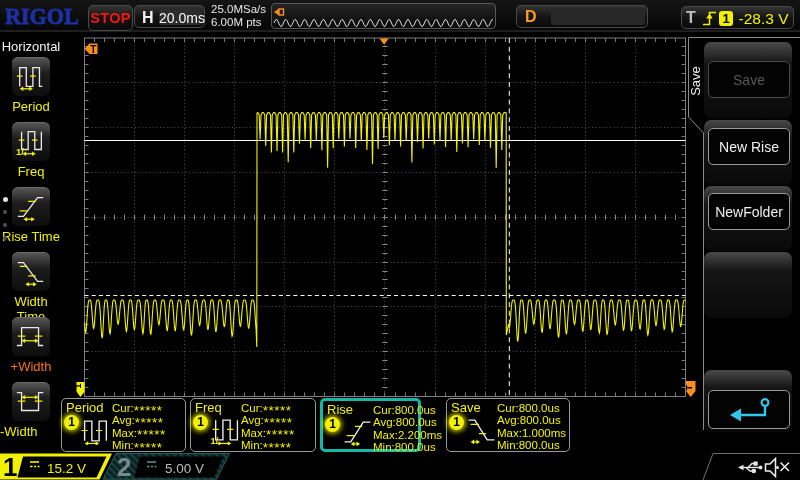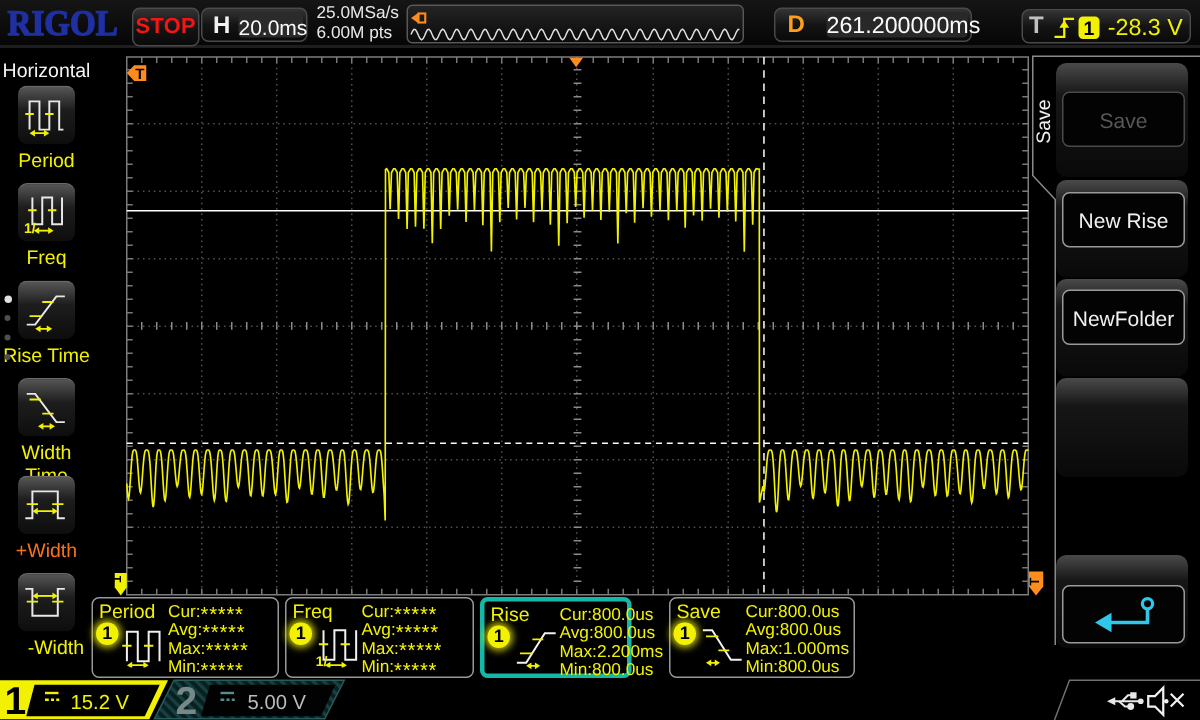--- a/index.html
+++ b/index.html
@@ -40,21 +40,20 @@
     <div style="position:absolute;left:271px;top:3px;width:225px;height:26px;border:1px solid #585858;border-radius:4px;background:linear-gradient(#242424,#0a0a0a);">
       <svg width="224" height="24" viewBox="0 0 224 24" style="position:absolute;left:0;top:0">
         <path d="M2 19L2.0 19.0L3.0 16.8L4.0 15.5L5.0 15.7L6.0 17.4L7.0 19.7L8.0 21.7L9.0 22.6L10.0 21.9L11.0 20.0L12.0 17.6L13.0 15.8L14.0 15.5L15.0 16.6L16.0 18.8L17.0 21.0L18.0 22.4L19.0 22.4L20.0 20.8L21.0 18.5L22.0 16.4L23.0 15.4L24.0 16.0L25.0 17.8L26.0 20.2L27.0 22.0L28.0 22.6L29.0 21.6L30.0 19.5L31.0 17.2L32.0 15.6L33.0 15.6L34.0 17.0L35.0 19.2L36.0 21.4L37.0 22.5L38.0 22.2L39.0 20.4L40.0 18.0L41.0 16.1L42.0 15.4L43.0 16.3L44.0 18.3L45.0 20.6L46.0 22.3L47.0 22.5L48.0 21.2L49.0 19.0L50.0 16.8L51.0 15.5L52.0 15.7L53.0 17.4L54.0 19.7L55.0 21.7L56.0 22.6L57.0 21.9L58.0 20.0L59.0 17.6L60.0 15.8L61.0 15.5L62.0 16.6L63.0 18.8L64.0 21.0L65.0 22.4L66.0 22.4L67.0 20.8L68.0 18.5L69.0 16.4L70.0 15.4L71.0 16.0L72.0 17.8L73.0 20.2L74.0 22.0L75.0 22.6L76.0 21.6L77.0 19.5L78.0 17.2L79.0 15.6L80.0 15.6L81.0 17.0L82.0 19.2L83.0 21.4L84.0 22.5L85.0 22.2L86.0 20.4L87.0 18.0L88.0 16.1L89.0 15.4L90.0 16.3L91.0 18.3L92.0 20.6L93.0 22.3L94.0 22.5L95.0 21.2L96.0 19.0L97.0 16.8L98.0 15.5L99.0 15.7L100.0 17.4L101.0 19.7L102.0 21.7L103.0 22.6L104.0 21.9L105.0 20.0L106.0 17.6L107.0 15.8L108.0 15.5L109.0 16.6L110.0 18.8L111.0 21.0L112.0 22.4L113.0 22.4L114.0 20.8L115.0 18.5L116.0 16.4L117.0 15.4L118.0 16.0L119.0 17.8L120.0 20.2L121.0 22.0L122.0 22.6L123.0 21.6L124.0 19.5L125.0 17.2L126.0 15.6L127.0 15.6L128.0 17.0L129.0 19.2L130.0 21.4L131.0 22.5L132.0 22.2L133.0 20.4L134.0 18.0L135.0 16.1L136.0 15.4L137.0 16.3L138.0 18.3L139.0 20.6L140.0 22.3L141.0 22.5L142.0 21.2L143.0 19.0L144.0 16.8L145.0 15.5L146.0 15.7L147.0 17.4L148.0 19.7L149.0 21.7L150.0 22.6L151.0 21.9L152.0 20.0L153.0 17.6L154.0 15.8L155.0 15.5L156.0 16.6L157.0 18.8L158.0 21.0L159.0 22.4L160.0 22.4L161.0 20.8L162.0 18.5L163.0 16.4L164.0 15.4L165.0 16.0L166.0 17.8L167.0 20.2L168.0 22.0L169.0 22.6L170.0 21.6L171.0 19.5L172.0 17.2L173.0 15.6L174.0 15.6L175.0 17.0L176.0 19.2L177.0 21.4L178.0 22.5L179.0 22.2L180.0 20.4L181.0 18.0L182.0 16.1L183.0 15.4L184.0 16.3L185.0 18.3L186.0 20.6L187.0 22.3L188.0 22.5L189.0 21.2L190.0 19.0L191.0 16.8L192.0 15.5L193.0 15.7L194.0 17.4L195.0 19.7L196.0 21.7L197.0 22.6L198.0 21.9L199.0 20.0L200.0 17.6L201.0 15.8L202.0 15.5L203.0 16.6L204.0 18.8L205.0 21.0L206.0 22.4L207.0 22.4L208.0 20.8L209.0 18.5L210.0 16.4L211.0 15.4L212.0 16.0L213.0 17.8L214.0 20.2L215.0 22.0L216.0 22.6L217.0 21.6L218.0 19.5L219.0 17.2L220.0 15.6L221.0 15.6" stroke="#e0e0e0" stroke-width="1" fill="none"></path>
         <polygon points="2,8 7,4.5 7,11.5" fill="#ff8d1e"></polygon>
         <rect x="7" y="5" width="4.5" height="6" fill="none" stroke="#ff8d1e" stroke-width="1.4"></rect>
       </svg>
     </div>
     <div style="position:absolute;border:1px solid #4a4a4a;border-radius:5px;background:linear-gradient(#343434,#141414 50%,#0a0a0a);left:516px;top:5px;width:132px;height:23px;">
       <span style="position:absolute;left:8px;top:2px;font:bold 16px 'Liberation Sans';color:#ff9d1e">D</span>
       <div style="position:absolute;left:34px;top:2px;right:2px;bottom:2px;border-radius:3px;background:#282828"></div>
-      <span style="position:absolute;left:34px;right:4px;top:3px;text-align:center;font:15.5px 'Liberation Sans';color:#fafafa">261.200000ms</span>
     </div>
     <div style="position:absolute;border:1px solid #4a4a4a;border-radius:5px;background:linear-gradient(#343434,#141414 50%,#0a0a0a);left:681px;top:6px;width:113px;height:23px;">
       <span style="position:absolute;left:4px;top:2px;font:bold 16px 'Liberation Sans';color:#c0c0c0">T</span>
       <svg width="15" height="17" viewBox="0 0 15 17" style="position:absolute;left:20px;top:3px">
         <path d="M1 14.5H7.5V2.5H14" stroke="#f2f200" stroke-width="1.5" fill="none"></path>
         <polygon points="4.2,8.5 10.8,8.5 7.5,3.5" fill="#f2f200"></polygon>
       </svg>
       <div style="position:absolute;left:37px;top:4px;width:14px;height:15px;border-radius:3px;background:#f2f200"></div>
       <span style="position:absolute;left:37px;top:4px;width:14px;text-align:center;font:bold 13px 'Liberation Sans';color:#000">1</span>
       <span style="position:absolute;left:56px;right:4px;top:3px;text-align:center;font:15.5px 'Liberation Sans';color:#f2f200">-28.3 V</span>
@@ -113,21 +112,21 @@
     <div style="position:absolute;left:0;width:62px;text-align:center;font:13px 'Liberation Sans';color:#f97316;top:359px">+Width</div>
     <div style="position:absolute;left:12px;width:38px;height:39px;border-radius:6px;background:linear-gradient(#555,#1d1d1d 40%,#0d0d0d);border-top:1px solid #6a6a6a;display:flex;align-items:center;justify-content:center;top:382px">
       <svg width="34" height="32" viewBox="0 0 34 34">
         <path d="M2 7 H7 V26 H25 V7 H30" stroke="#e8e8e8" stroke-width="1.4" fill="none"></path>
         <path d="M3 16 H11 M21 16 H29" stroke="#f2f200" stroke-width="1.3" fill="none"></path>
         <line x1="9.6" y1="12" x2="22.4" y2="12" stroke="#f2f200" stroke-width="1.3"></line>
         <polygon points="7,12 10.799999999999999,9.6 10.799999999999999,14.4" fill="#f2f200"></polygon>
         <polygon points="25,12 21.2,9.6 21.2,14.4" fill="#f2f200"></polygon>
       </svg>
     </div>
-    <div style="position:absolute;left:0;width:56px;text-align:right;font:13px 'Liberation Sans';color:#f2f200;top:424px">-Width</div>
+    <div style="position:absolute;left:0;width:56px;text-align:left;font:13px 'Liberation Sans';color:#f2f200;top:424px">-Width</div>
     <div style="position:absolute;left:3px;top:197px;width:5px;height:5px;border-radius:50%;background:#e0e0e0"></div>
     <div style="position:absolute;left:3px;top:210px;width:4px;height:4px;border-radius:50%;background:#4f4f4f"></div>
     <div style="position:absolute;left:3px;top:223px;width:4px;height:4px;border-radius:50%;background:#4f4f4f"></div>
     <div style="position:absolute;left:3px;top:236px;width:4px;height:4px;border-radius:50%;background:#4f4f4f"></div>
 <svg width="114" height="430" viewBox="0 0 114 430" style="position:absolute;left:686px;top:0">
       <path d="M114 37.5 H2.5 V117 L17.5 133 V455" stroke="#8a8a8a" stroke-width="1" fill="none"></path>
     </svg>
     <div style="position:absolute;left:688px;top:64px;width:16px;height:36px;">
       <div style="font:13px 'Liberation Sans';color:#f0f0f0;transform:rotate(-90deg) translate(-34px,0);transform-origin:0 0;white-space:nowrap;width:34px;text-align:center">Save</div>
     </div>

